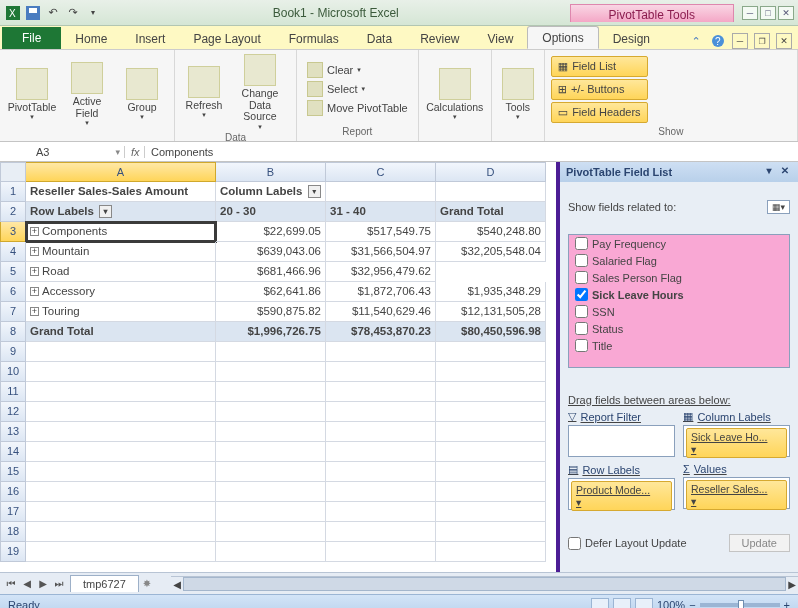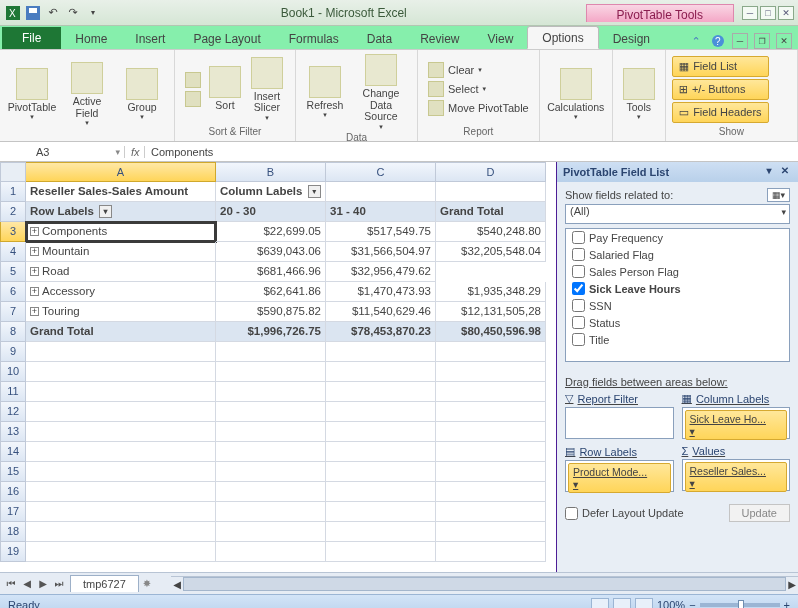--- a/index.html
+++ b/index.html
@@ -1,24 +1,24 @@
 <!DOCTYPE html>
 <html><head>
 <meta charset="utf-8">
 <style>
 * { box-sizing: border-box; margin: 0; padding: 0; font-family: "Segoe UI", Tahoma, sans-serif; }
 body { width: 798px; height: 608px; background: #fff; overflow: hidden; font-size: 11px; color: #444; user-select: none; }
 .titlebar { height: 26px; background: linear-gradient(#e8f0e8,#d5e6d5); display: flex; align-items: center; padding: 0 4px; border-bottom: 1px solid #b2c6b2; }
 .titlebar .qat { display: flex; align-items: center; gap: 2px; }
 .titlebar .qat span { width: 18px; height: 18px; display: flex; align-items: center; justify-content: center; }
 .titlebar .doc-title { flex: 1; text-align: center; color: #3b5a3b; font-size: 12px; }
-.titlebar .pt-tools { background: linear-gradient(#f9d6e4,#f4a7c6); color: #8b1d4f; padding: 3px 30px 0; border: 1px solid #de87ae; border-bottom: none; font-size: 12px; }
+.titlebar .pt-tools { background: linear-gradient(#f9d6e4,#f4a7c6); color: #8b1d4f; padding: 3px 38px 0; border: 1px solid #de87ae; border-bottom: none; font-size: 12px; }
 .titlebar .wincontrols { display: flex; gap: 2px; margin-left: 8px; }
 .titlebar .wincontrols span { width: 16px; height: 14px; border: 1px solid #8aa88a; background: #f4faf4; text-align: center; font-size: 9px; line-height: 12px; color: #557; }
-.tabs { height: 24px; background: #86efac; border-bottom: 1px solid #ccc; display: flex; align-items: flex-end; }
+.tabs { height: 24px; background: #fef9c3; border-bottom: 1px solid #ccc; display: flex; align-items: flex-end; }
 .tab { padding: 4px 14px 3px; font-size: 12px; color: #444; cursor: pointer; }
 .tab.file { background: #1e7735; color: #fff; margin-left: 2px; padding: 4px 20px; }
 .tab.active { border: 1px solid #bbb; border-bottom: 1px solid #f6f6f6; background: #f6f6f6; border-radius: 3px 3px 0 0; }
 .tab-help { margin-left: auto; display: flex; gap: 6px; padding-right: 6px; align-items: center; }
 .tab-help span { width: 16px; height: 16px; display:flex; align-items:center; justify-content:center; }
 .ribbon { height: 92px; background: #f6f6f6; border-bottom: 1px solid #c4c4c4; display: flex; }
 .group { border-right: 1px solid #d8d8d8; padding: 2px 6px; display: flex; flex-direction: column; }
 .group-body { flex: 1; display: flex; align-items: center; gap: 3px; }
 .group-label { text-align: center; font-size: 10px; color: #666; padding-bottom: 2px; }
 .bigbtn { display: flex; flex-direction: column; align-items: center; width: 52px; padding: 2px; font-size: 10.5px; color: #444; text-align: center; line-height: 1.1; }
@@ -54,29 +54,29 @@
 .sheettabs .nav span{width:14px; text-align:center; color:#555;}
 .sheettab { background:#fff; border:1px solid #9db0c8; padding:2px 12px; font-size:11px; border-bottom:none; }
 .statusbar { height:20px; background: linear-gradient(#d3e4f7,#bcd4ee); border-top:1px solid #9bb5d4; display:flex; align-items:center; padding:0 8px; font-size:11px; color:#2b4570; }
 .statusbar .right { margin-left:auto; display:flex; gap:4px; align-items:center; }
 .statusbar .viewbtn{width:18px;height:14px;border:1px solid #9bb5d4;background:#e8f0fa;}
 .zoom{display:flex;align-items:center;gap:4px;}
 .zoom .track{width:80px;height:4px;background:#9bb5d4;position:relative;}
 .zoom .thumb{position:absolute;left:38px;top:-3px;width:6px;height:10px;background:#fff;border:1px solid #6e8db0;}
 
 
-.pane { width:242px; border-left:1px solid #4c1d95; background:#e8eef5; display:flex; flex-direction:column; }
+.pane { width:242px; border-left:4px solid #4c1d95; background:#e8eef5; display:flex; flex-direction:column;gap:12px; }
 .pane-title { background: linear-gradient(#cedff3,#b8d0ea); padding:3px 6px; font-size:11px; font-weight:bold; color:#2b4570; display:flex; align-items:center; }
 .pane-title .pclose{margin-left:auto; display:flex; gap:2px;}
 .pane-title .pclose span{width:14px;height:14px;text-align:center;font-size:10px;}
 .pane-body{padding:6px 8px 4px;}
 .pane-body label{font-size:11px;}
 .combo{width:100%; height:20px; border:1px solid #8aa0bc; background:#fff; font-size:11px; padding:0 4px; margin-top:2px; position:relative;}
 .combo::after{content:"▾"; position:absolute; right:3px; top:2px; font-size:9px;}
-.fieldlist{height:134px; overflow-y:scroll; border:1px solid #8aa0bc; background:#ffffff; margin-top:4px; font-size:11px;}
+.fieldlist{height:134px; overflow-y:scroll; border:1px solid #8aa0bc; background:#f9a8d4; margin-top:20px; font-size:11px;}
 .fieldlist div{padding:2px 6px; display:flex; align-items:center; gap:4px;}
 .fieldlist input{margin:0;}
 .areas{padding:4px 8px 6px;text-decoration:underline;}
 .areas .hint{font-size:11px; margin:6px 0 4px;}
 .areagrid{display:grid; grid-template-columns:1fr 1fr; gap:6px 8px;}
 .areabox{}
 .areabox .alabel{font-size:11px; display:flex; align-items:center; gap:4px; margin-bottom:2px; color:#2b4570;}
 .areabox .well{height:32px; border:1px solid #8aa0bc; background:#fff; padding:2px;}
 .chip{background:linear-gradient(#ffe79a,#ffd559); border:1px solid #d6a930; font-size:10.5px; padding:2px 4px; display:flex; justify-content:space-between; border-radius:2px;flex-direction:column;}
 .defer{display:flex; align-items:center; gap:4px; padding:6px 8px; font-size:11px;}
@@ -156,42 +156,20 @@
       <div class="bigbtn">
           <div class="ic"></div>
           <span>Group</span>
           <span style="font-size:7px">▾</span>
         </div>
     </div>
     <div class="group-label"></div>
   </div>
   <div class="group">
     <div class="group-body">
-      <div class="colstack">
-        <div class="smallbtn">
-            <div class="sic"></div>
-          </div>
-        <div class="smallbtn">
-            <div class="sic"></div>
-          </div>
-      </div>
-      <div class="bigbtn" style="width:34px">
-          <div class="ic"></div>
-          <span>Sort</span>
-        </div>
-      <div class="bigbtn" style="width:44px">
-          <div class="ic"></div>
-          <span>Insert Slicer</span>
-          <span style="font-size:7px">▾</span>
-        </div>
-    </div>
-    <div class="group-label">Sort &amp; Filter</div>
-  </div>
-  <div class="group">
-    <div class="group-body">
       <div class="bigbtn" style="width:46px">
           <div class="ic"></div>
           <span>Refresh</span>
           <span style="font-size:7px">▾</span>
         </div>
       <div class="bigbtn" style="width:60px">
           <div class="ic"></div>
           <span>Change Data Source</span>
           <span style="font-size:7px">▾</span>
         </div>
@@ -307,21 +285,21 @@
         <div class="row">
           <div class="rh">5</div>
           <div class="cell cA"><span class="exp">+</span>Road</div>
           <div class="cell cB rt">$681,466.96</div>
           <div class="cell cC rt">$32,956,479.62</div>
         </div>
         <div class="row">
           <div class="rh">6</div>
           <div class="cell cA"><span class="exp">+</span>Accessory</div>
           <div class="cell cB rt">$62,641.86</div>
-          <div class="cell cC rt">$1,470,473.93</div>
+          <div class="cell cC rt">$1,872,706.43</div>
           <div class="cell cD rt">$1,935,348.29</div>
         </div>
         <div class="row">
           <div class="rh">7</div>
           <div class="cell cA"><span class="exp">+</span>Touring</div>
           <div class="cell cB rt">$590,875.82</div>
           <div class="cell cC rt">$11,540,629.46</div>
           <div class="cell cD rt">$12,131,505,28</div>
         </div>
         <div class="row">
@@ -417,21 +395,20 @@
       <div class="pclose">
           <span>▾</span>
           <span>✕</span>
         </div>
     </div>
     <div class="pane-body">
       <div style="display:flex;align-items:center;gap:6px">
         <label style="flex:1">Show fields related to:</label>
         <span style="border:1px solid #8aa0bc;background:#fff;padding:1px 4px;font-size:9px;">▦▾</span>
       </div>
-      <div class="combo">(All)</div>
       <div class="fieldlist" id="fieldlist">
           <div>
             <input type="checkbox" style=""> 
             <span style="">Pay Frequency</span>
           </div>
           <div>
             <input type="checkbox" style=""> 
             <span style="">Salaried Flag</span>
           </div>
           <div>

